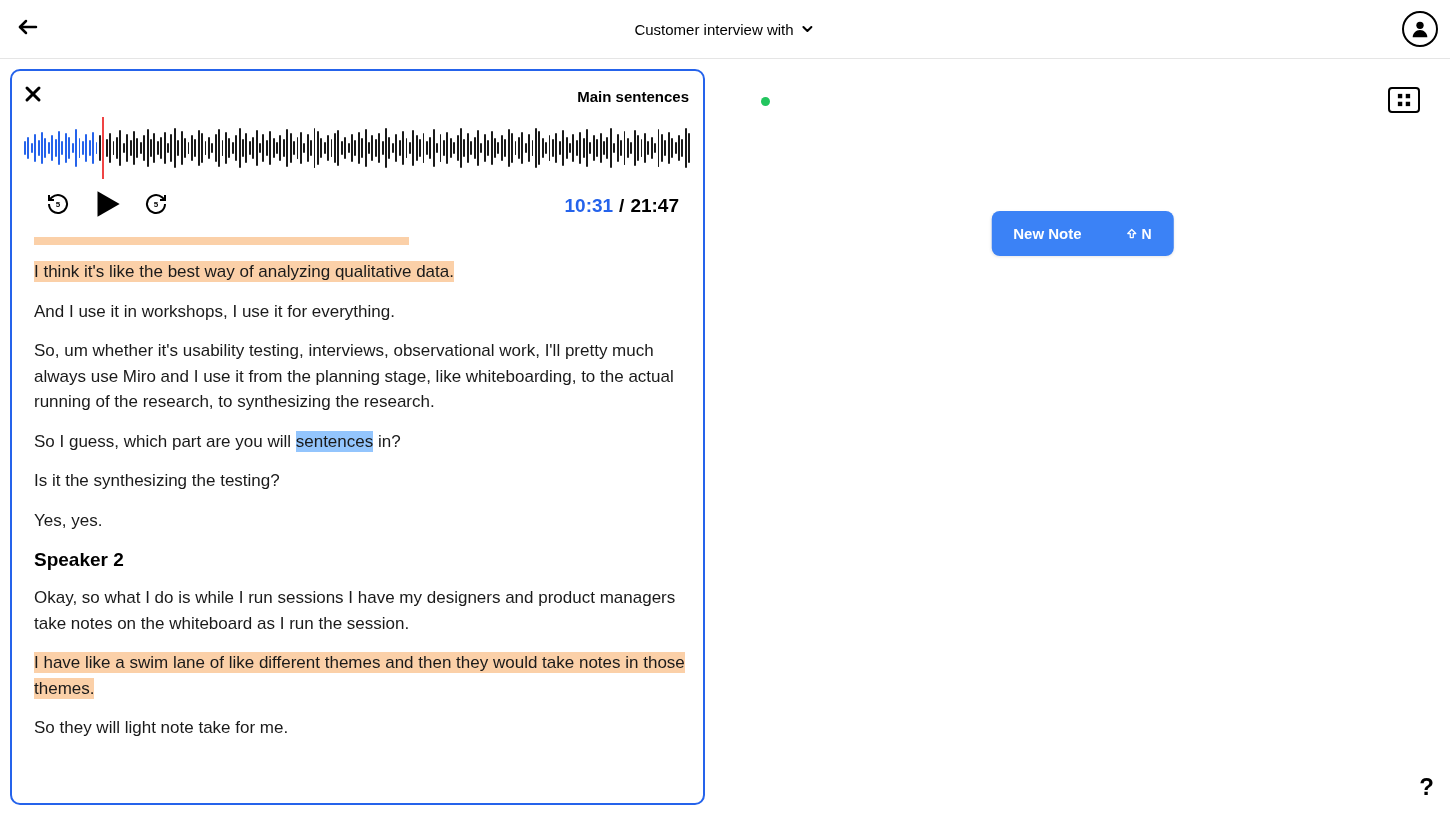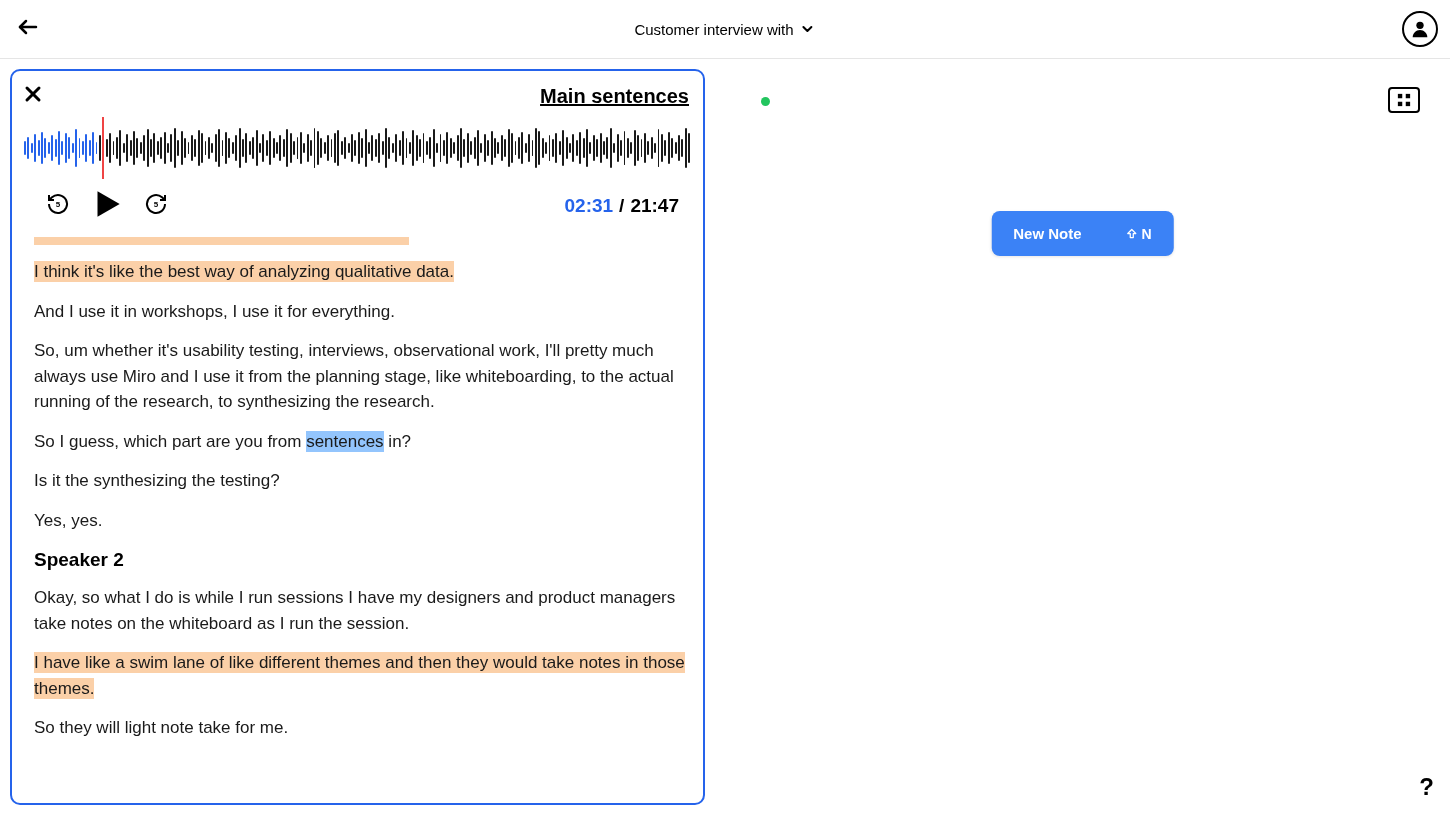--- a/index.html
+++ b/index.html
@@ -14,21 +14,21 @@
     
     
     .main { display: flex; height: calc(815px - 59px); }
     .left-panel { width: 715px; padding: 10px; }
     .right-panel { flex: 1; position: relative; padding: 30px 50px; }
     
     
     .transcript-card { border: 2px solid #2563eb; border-radius: 10px; height: 100%; padding: 12px 4px 12px 12px; display: flex; flex-direction: column; }
     .card-header { display: flex; justify-content: space-between; align-items: center; padding-right: 10px; margin-bottom: 8px; }
     .close-btn { cursor: pointer; font-size: 22px; font-weight: bold; }
-    .card-title { font-size: 20px; font-weight: 700; text-decoration: underline; }
+    .card-title { font-size: 15px; font-weight: 700; }
     
     
     .waveform { height: 62px; display: flex; align-items: center; gap: 1.5px; overflow: hidden; position: relative; margin-bottom: 6px; padding-right: 8px; }
     .wave-bar { width: 2px; background: #1a1a1a; border-radius: 1px; }
     .wave-bar.played { background: #2563eb; }
     .playhead { position: absolute; top: 0; bottom: 0; width: 2px; background: #ef4444; left: 78px; }
     
     
     .controls { display: flex; align-items: center; padding: 0 12px 10px 22px; }
     .ctrl-group { display: flex; align-items: center; gap: 18px; }
@@ -311,32 +311,32 @@
           </span>
           <span class="skip-btn">
             <svg width="24" height="24" viewBox="0 0 24 24" fill="none" stroke="#000" stroke-width="2">
                 <path d="M21 12a9 9 0 1 1-3-6.7L21 8"></path>
                 <polyline points="21 3 21 8 16 8" fill="none"></polyline>
                 <text x="12" y="15" font-size="8" text-anchor="middle" fill="#000" stroke="none" font-weight="bold">5</text>
               </svg>
           </span>
         </div>
         <div class="time">
-          <span class="time-current">02:31</span>
+          <span class="time-current">10:31</span>
           <span class="time-sep">/</span>
           <span class="time-total">21:47</span>
         </div>
       </div>
 
       <div class="transcript-body" id="transcript-body">
           <div class="cutoff-bar"></div>
           <div class="line"><span class="hl-orange">I think it's like the best way of analyzing qualitative data.</span></div>
           <div class="line">And I use it in workshops, I use it for everything.</div>
           <div class="line">So, um whether it's usability testing, interviews, observational work, I'll pretty much always use Miro and I use it from the planning stage, like whiteboarding, to the actual running of the research, to synthesizing the research.</div>
-          <div class="line"><span>So I guess, which part are you from </span><span class="hl-blue">sentences</span><span> in?</span></div>
+          <div class="line"><span>So I guess, which part are you will </span><span class="hl-blue">sentences</span><span> in?</span></div>
           <div class="line">Is it the synthesizing the testing?</div>
           <div class="line">Yes, yes.</div>
           <div class="speaker-label">Speaker 2</div>
           <div class="line">Okay, so what I do is while I run sessions I have my designers and product managers take notes on the whiteboard as I run the session.</div>
           <div class="line"><span class="hl-orange">I have like a swim lane of like different themes and then they would take notes in those themes.</span></div>
           <div class="line">So they will light note take for me.</div>
         </div>
     </div>
   </div>
 

